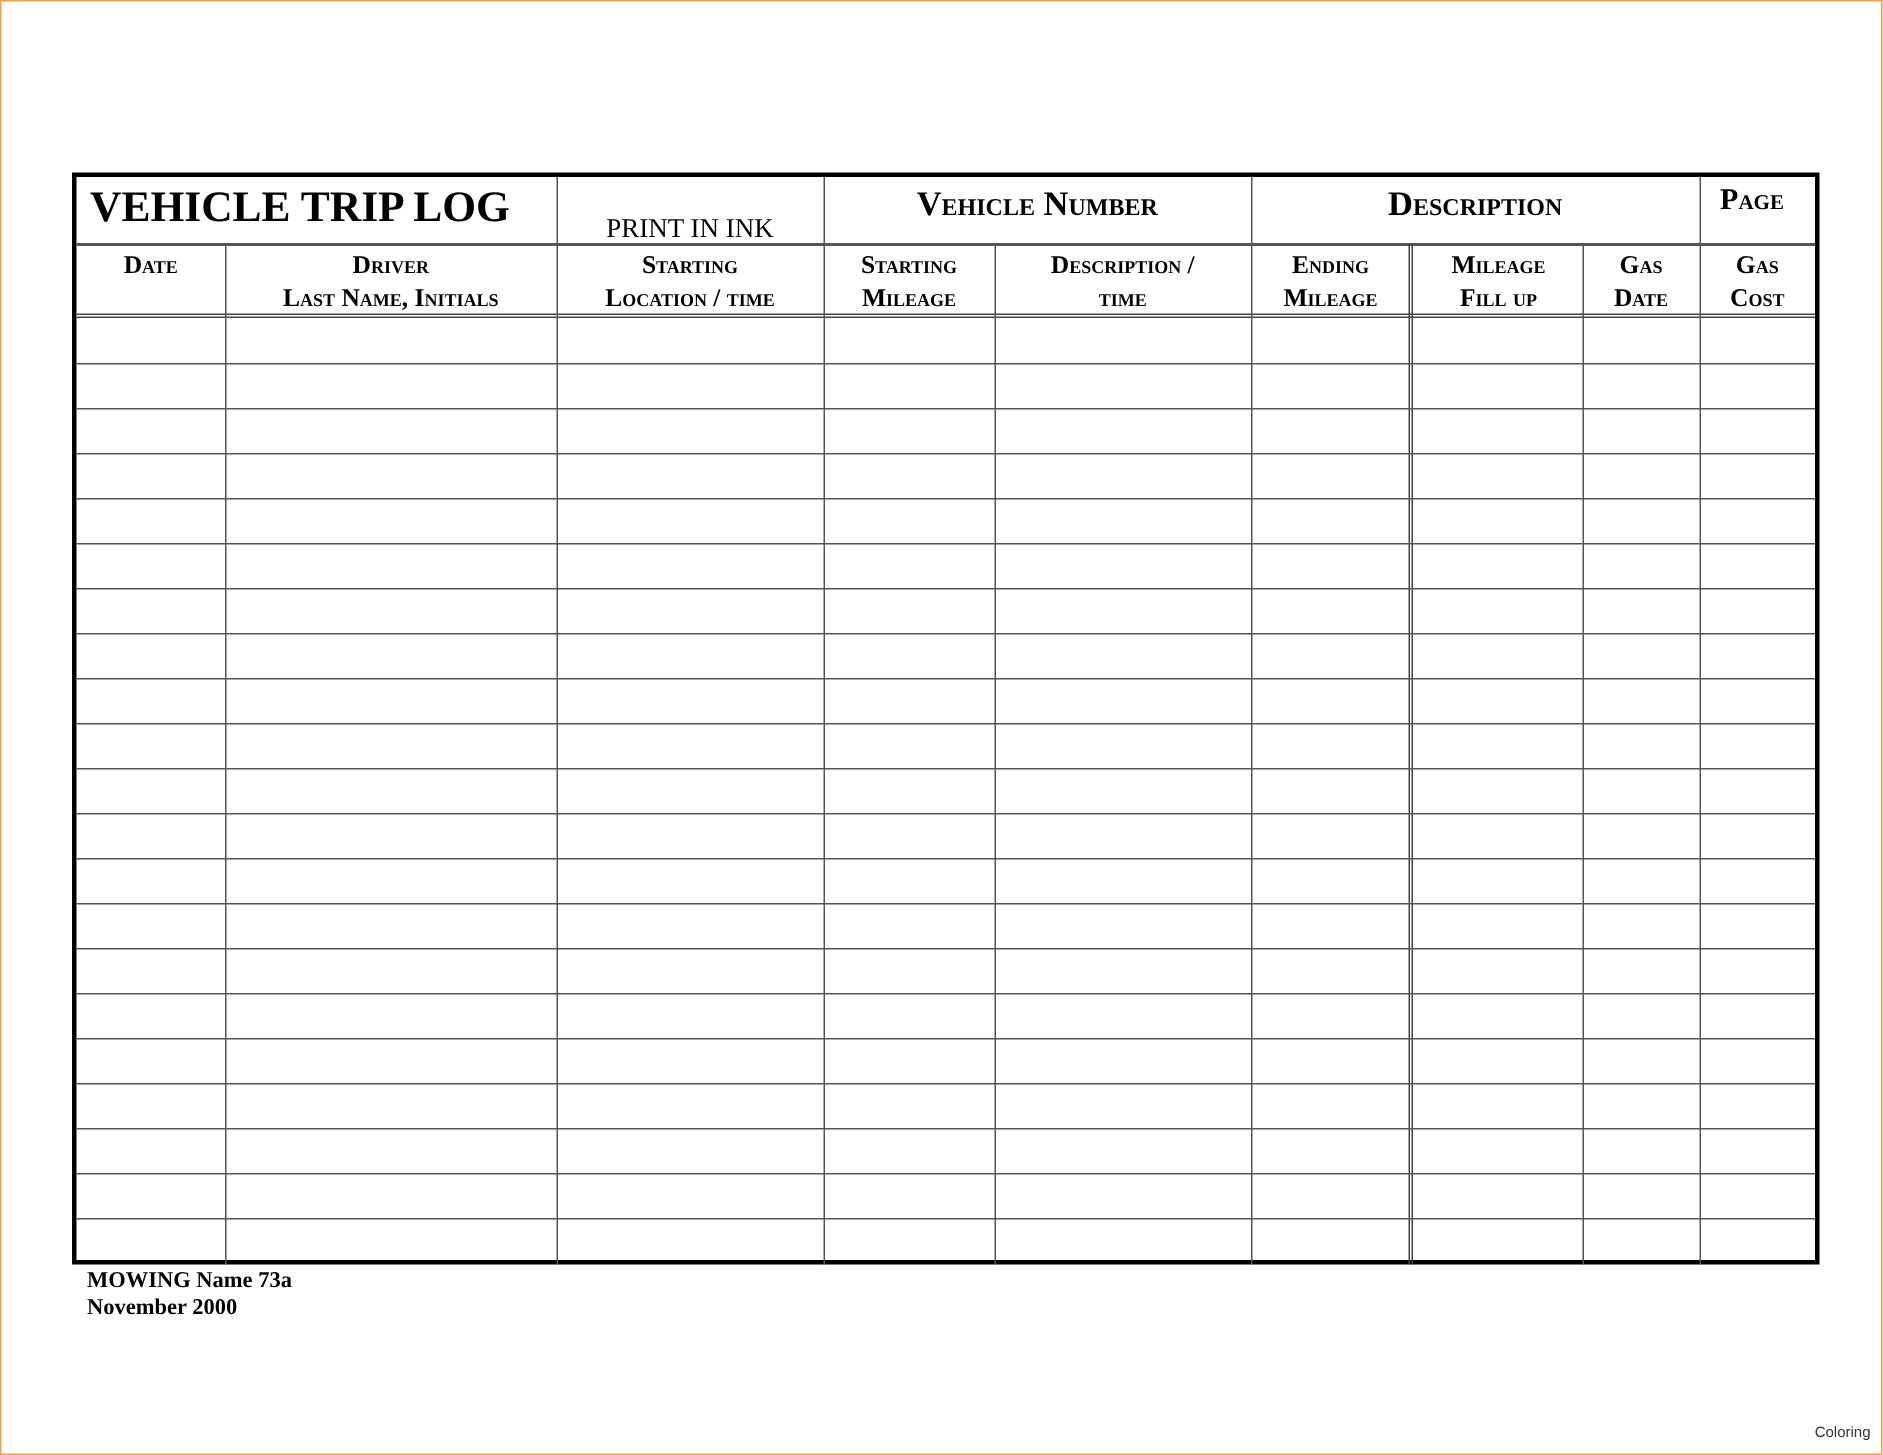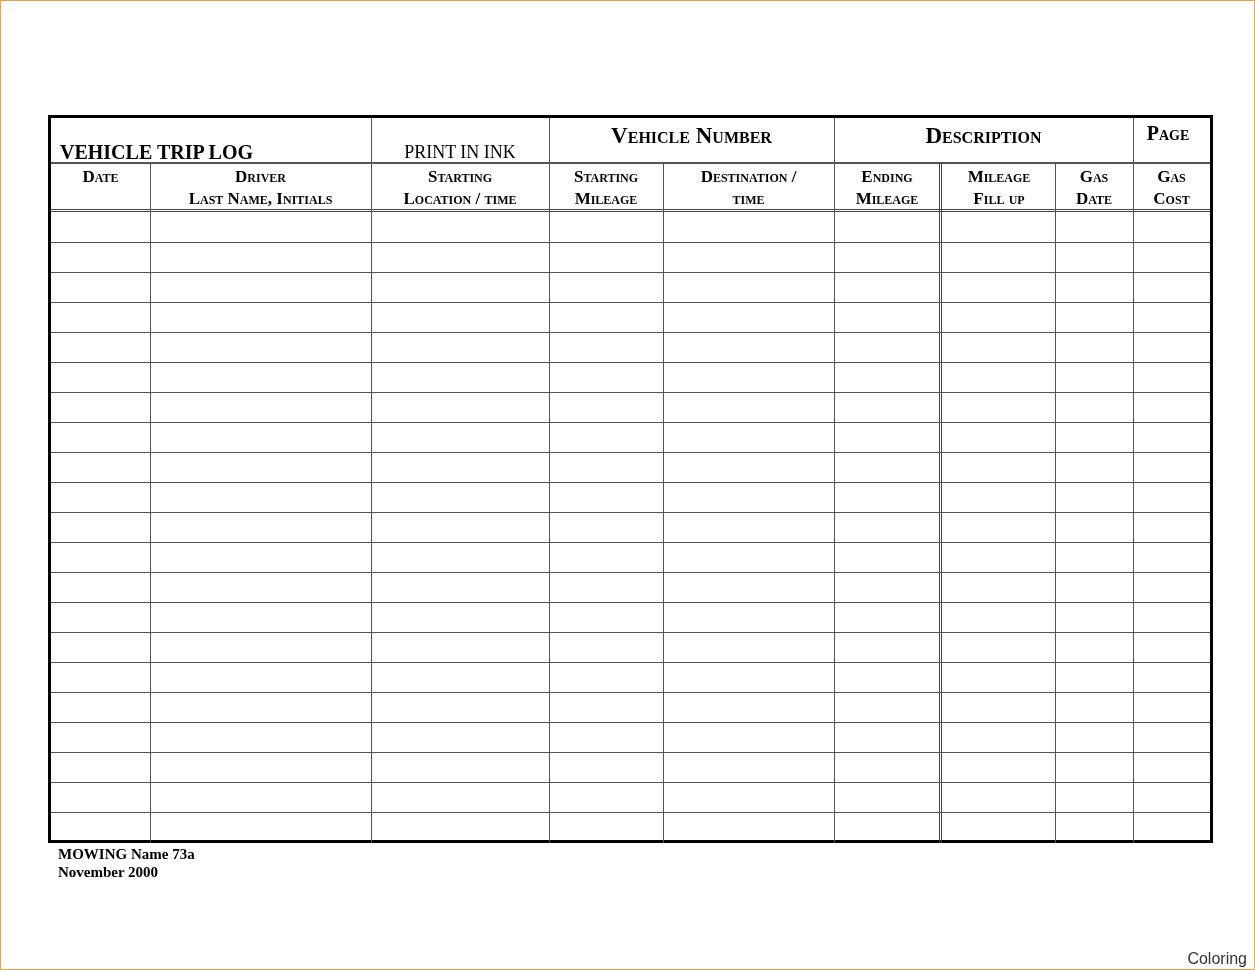--- a/index.html
+++ b/index.html
@@ -16,39 +16,39 @@
   }
   .sheet {
     position: absolute; left: 48px; top: 115px; width: 1165px; height: 728px;
     box-sizing: border-box;
     border: 3px solid #000;
   }
   .cell { position: absolute; box-sizing: border-box; }
   .hline { position: absolute; height: 0; border-top: 1px solid #555; }
   .vline { position: absolute; width: 0; border-left: 1px solid #555; }
   .title-main {
-    font-weight: bold; font-size: 20px; line-height: 1;
-    left: 9px; top: 24px; white-space: nowrap;
+    font-weight: bold; font-size: 29px; line-height: 1;
+    left: 9px; top: 6px; white-space: nowrap;
   }
   .print-ink {
     font-size: 18px; top: 24px; text-align: center; white-space: nowrap;
   }
   .sc {
     font-weight: bold; font-variant: small-caps; text-align: center; white-space: nowrap;
   }
   .title-sc { font-size: 23px; top: 5px; }
   .page-sc { font-size: 20px; top: 4px; }
   .head-sc { font-size: 17px; line-height: 22px; top: 1px; }
   .footer {
     position: absolute; left: 58px; top: 845px;
     font-weight: bold; font-size: 15px; line-height: 18px;
   }
   .watermark {
     position: absolute; right: 8px; top: 950px;
-    font-family: "Liberation Sans", sans-serif; font-size: 16px; color: #333;
+    font-family: "Liberation Sans", sans-serif; font-size: 10px; color: #333;
   }
 </style>
 </head>
 <body>
 
 <div class="frame"></div>
 
 <div class="sheet">
 
   <div class="cell title-main">VEHICLE TRIP LOG</div>
@@ -77,21 +77,21 @@
   </div>
   <div class="cell sc head-sc" style="left:320px;width:178px;top:48px;">
     <div>Starting</div>
     <div>Location / time</div>
   </div>
   <div class="cell sc head-sc" style="left:498px;width:114px;top:48px;">
     <div>Starting</div>
     <div>Mileage</div>
   </div>
   <div class="cell sc head-sc" style="left:612px;width:171px;top:48px;">
-    <div>Destination /</div>
+    <div>Description /</div>
     <div>time</div>
   </div>
   <div class="cell sc head-sc" style="left:783px;width:106px;top:48px;">
     <div>Ending</div>
     <div>Mileage</div>
   </div>
   <div class="cell sc head-sc" style="left:892px;width:112px;top:48px;">
     <div>Mileage</div>
     <div>Fill up</div>
   </div>

